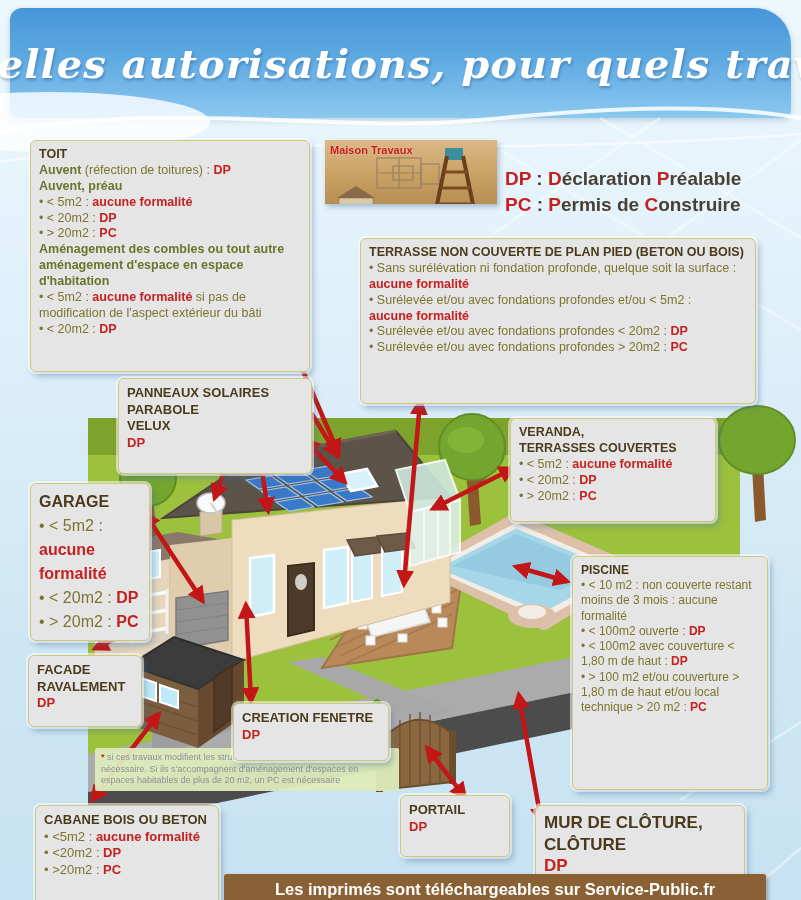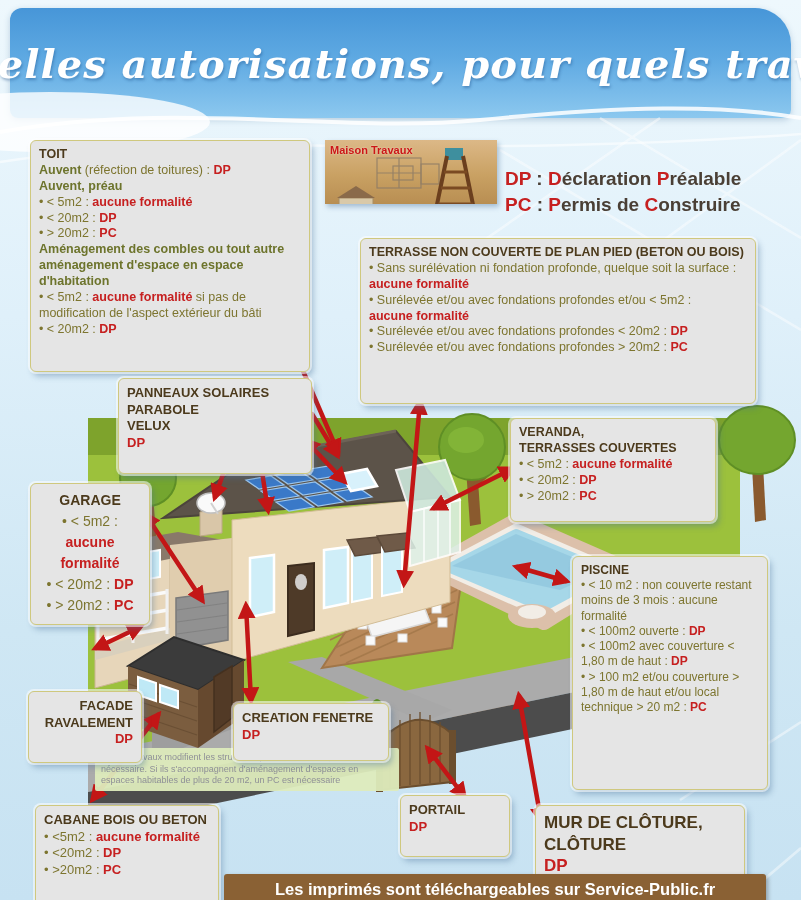--- a/index.html
+++ b/index.html
@@ -34,24 +34,24 @@
   .sg-t{font-weight:bold;color:#4c3a1c;}
   .sg-n{color:#7d752f;}
   .sg-nb{font-weight:bold;color:#6d742c;}
   .sg-r{font-weight:bold;color:#c62020;}
   .sg-d{color:#4a3f35;}
   .sg-fn{color:#8f9097;}
   .sg-ra{color:#d32020;font-weight:bold;}
   #box-toit{left:30px;top:140px;width:262px;min-height:218px;}
   #box-terrasse{left:352px;top:238px;width:378px;min-height:152px;margin-left:8px;}
   #box-panneaux{left:118px;top:378px;width:176px;min-height:82px;font-size:13px;}
-  #box-garage{left:30px;top:483px;width:102px;min-height:128px;font-size:14px;line-height:1.5;text-align:center;}
+  #box-garage{left:30px;top:483px;width:102px;min-height:128px;font-size:16px;line-height:1.5;}
   #box-veranda{left:510px;top:418px;width:188px;min-height:90px;}
   #box-piscine{left:572px;top:556px;width:178px;min-height:220px;font-size:12px;}
-  #box-facade{left:28px;top:691px;width:96px;min-height:58px;font-size:13px;text-align:right;}
+  #box-facade{left:28px;top:655px;width:96px;min-height:58px;font-size:13px;}
   #box-fenetre{left:233px;top:703px;width:138px;min-height:44px;font-size:13px;}
   #box-cabane{left:35px;top:805px;width:166px;min-height:92px;font-size:13px;}
   #box-portail{left:400px;top:795px;width:92px;min-height:48px;font-size:13px;}
   #box-mur{left:535px;top:805px;width:192px;min-height:48px;font-size:17px;}
   
   #legend{
     position:absolute;left:505px;top:166px;width:286px;z-index:30;
     font-size:19px;font-weight:bold;line-height:1.35;color:#4a3f35;
   }
   

